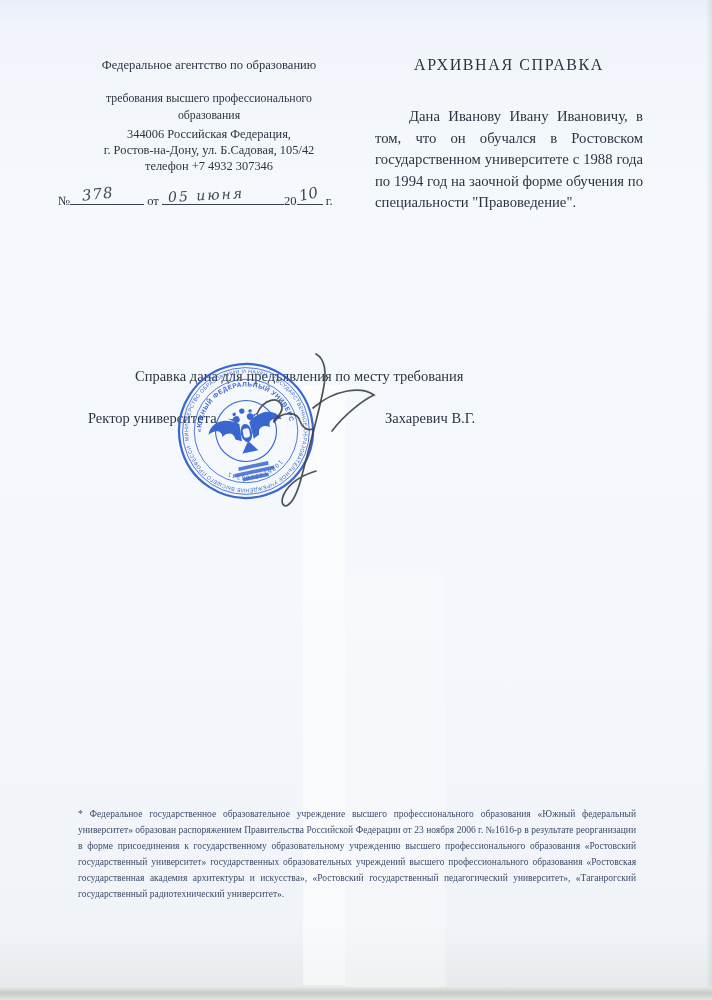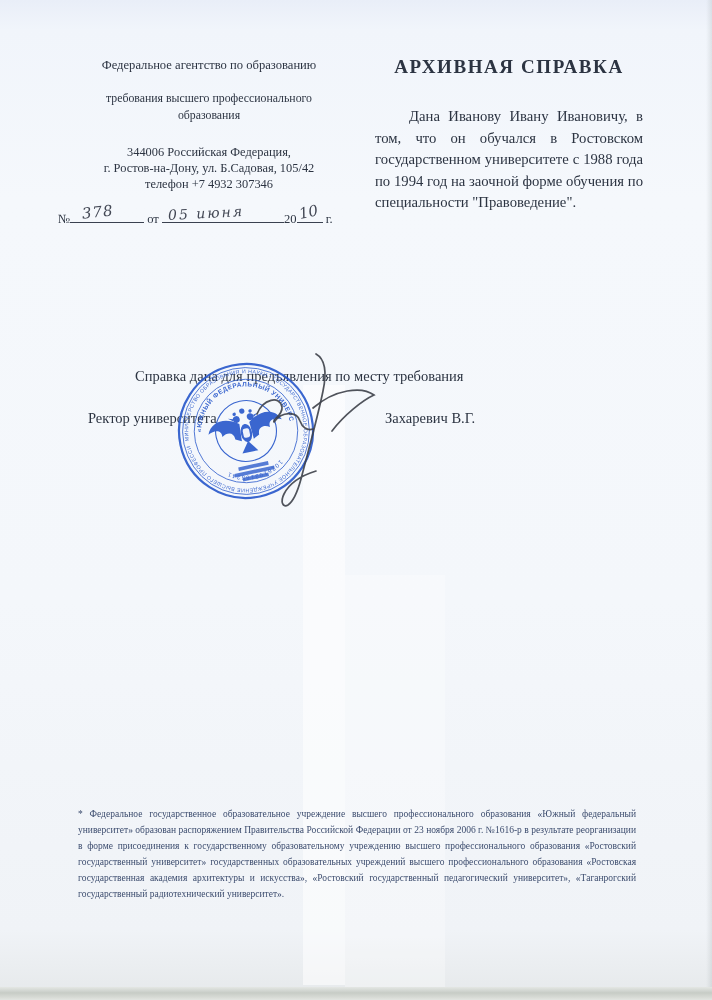--- a/index.html
+++ b/index.html
@@ -14,35 +14,35 @@
   #band-wide{left:345px;top:575px;width:100px;height:420px;background:rgba(255,255,255,0.30);}
   #bottom-edge{left:0;bottom:0;width:712px;height:13px;
     background:linear-gradient(180deg,#e4e7e4 0%,#c7ccc6 45%,#d8dbd6 80%,#e2e5e1 100%);}
   #right-edge{right:0;top:0;width:6px;height:1000px;background:linear-gradient(270deg,rgba(160,168,170,0.25),rgba(160,168,170,0));}
 
   
   #header-left{position:absolute;left:56px;top:58px;width:306px;text-align:center;}
   .agency{font-size:12.6px;}
   .inst{margin-top:17px;font-size:11.8px;line-height:1.42;}
   .univ{margin-top:11px;font-size:14.6px;font-weight:bold;line-height:1.18;letter-spacing:0.3px;}
-  .addr{margin-top:20px;font-size:12.4px;line-height:1.3;}
+  .addr{margin-top:2px;font-size:12.4px;line-height:1.3;}
   .numline{margin-top:17px;text-align:left;font-size:12.6px;white-space:nowrap;padding-left:2px;}
   .blank{display:inline-block;border-bottom:1px solid #3a4150;position:relative;vertical-align:baseline;height:13px;}
   .b-no{width:74px;}
   .b-date{width:122px;}
   .b-year{width:26px;}
   .hand{position:absolute;bottom:1px;font-family:"DejaVu Serif",serif;font-style:italic;
         color:#434855;white-space:nowrap;}
   .hand-no{left:12px;font-size:15px;transform:rotate(-6deg);letter-spacing:1px;}
   .hand-date{left:6px;font-size:14px;transform:rotate(-3deg);letter-spacing:2px;}
   .hand-year{left:2px;font-size:15px;transform:rotate(-12deg);}
 
   
   #title{position:absolute;left:358px;top:56px;width:302px;text-align:center;
-         font-weight:bold;font-size:19px;letter-spacing:1.6px;}
+         font-weight:normal;font-size:16px;letter-spacing:1.6px;}
   #body-text{position:absolute;left:358px;top:89px;width:302px;font-size:14.7px;
              line-height:21.6px;text-align:justify;}
   #body-text p{margin:17px;text-indent:34px;}
 
   
   #issuance{position:absolute;left:135px;top:368px;font-size:14.5px;}
   #rector{position:absolute;left:88px;top:410px;font-size:14.5px;}
   #rector-name{position:absolute;left:385px;top:410px;font-size:14.5px;}
 
   #stamp{position:absolute;left:175px;top:360px;width:142px;height:142px;

